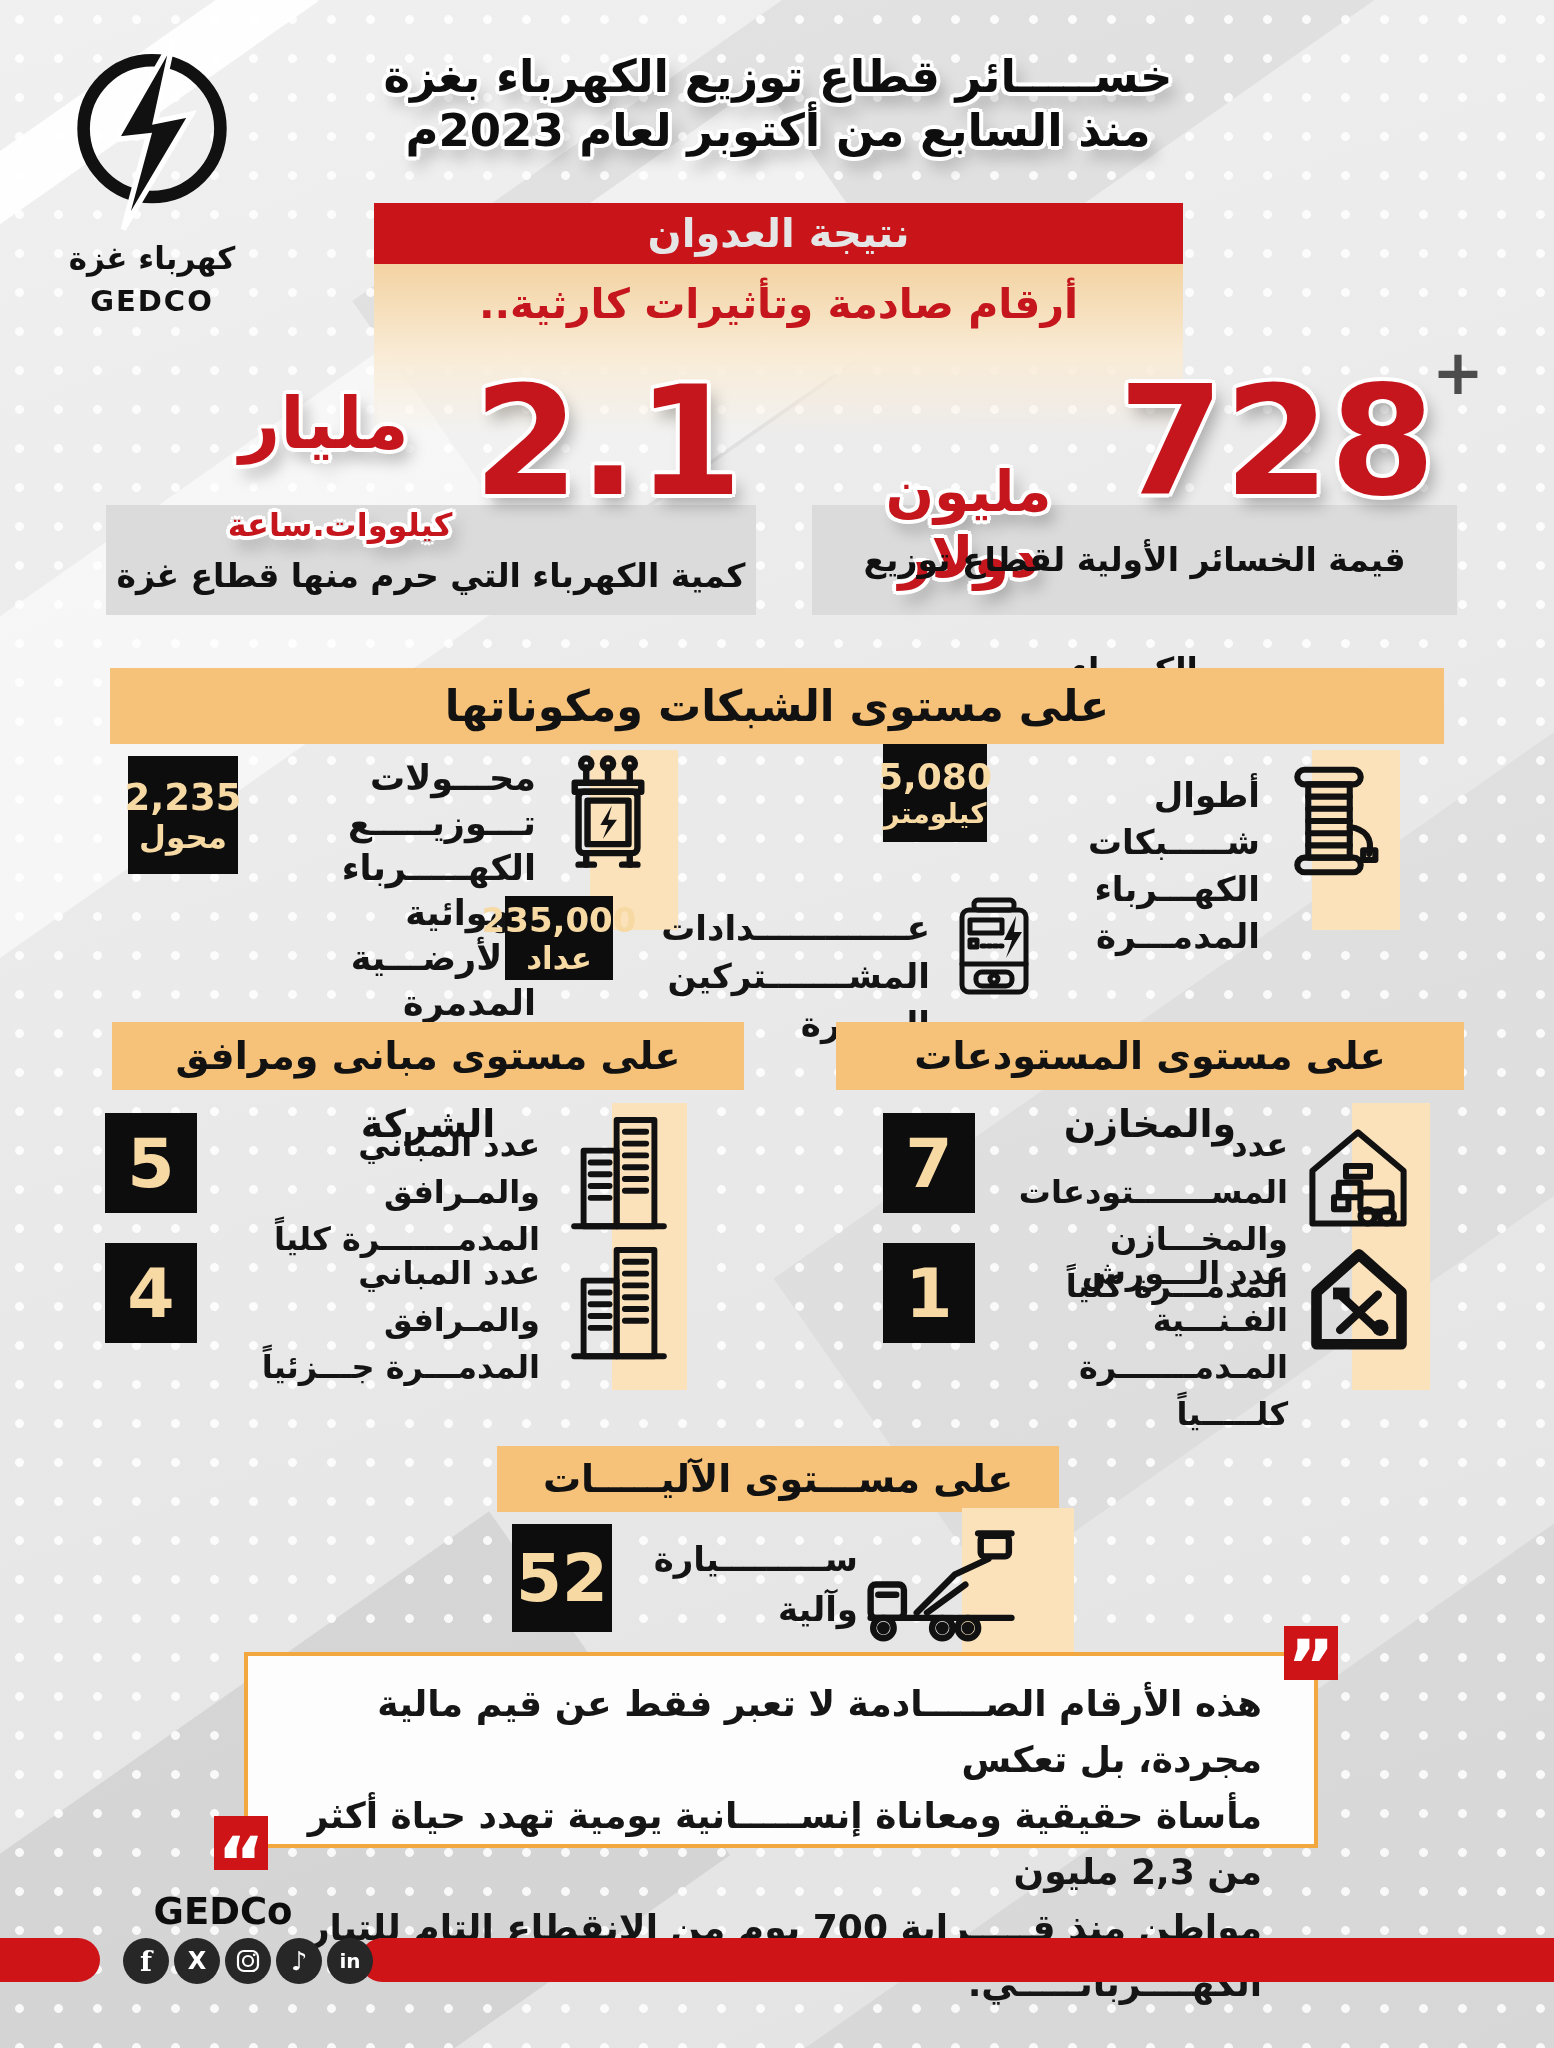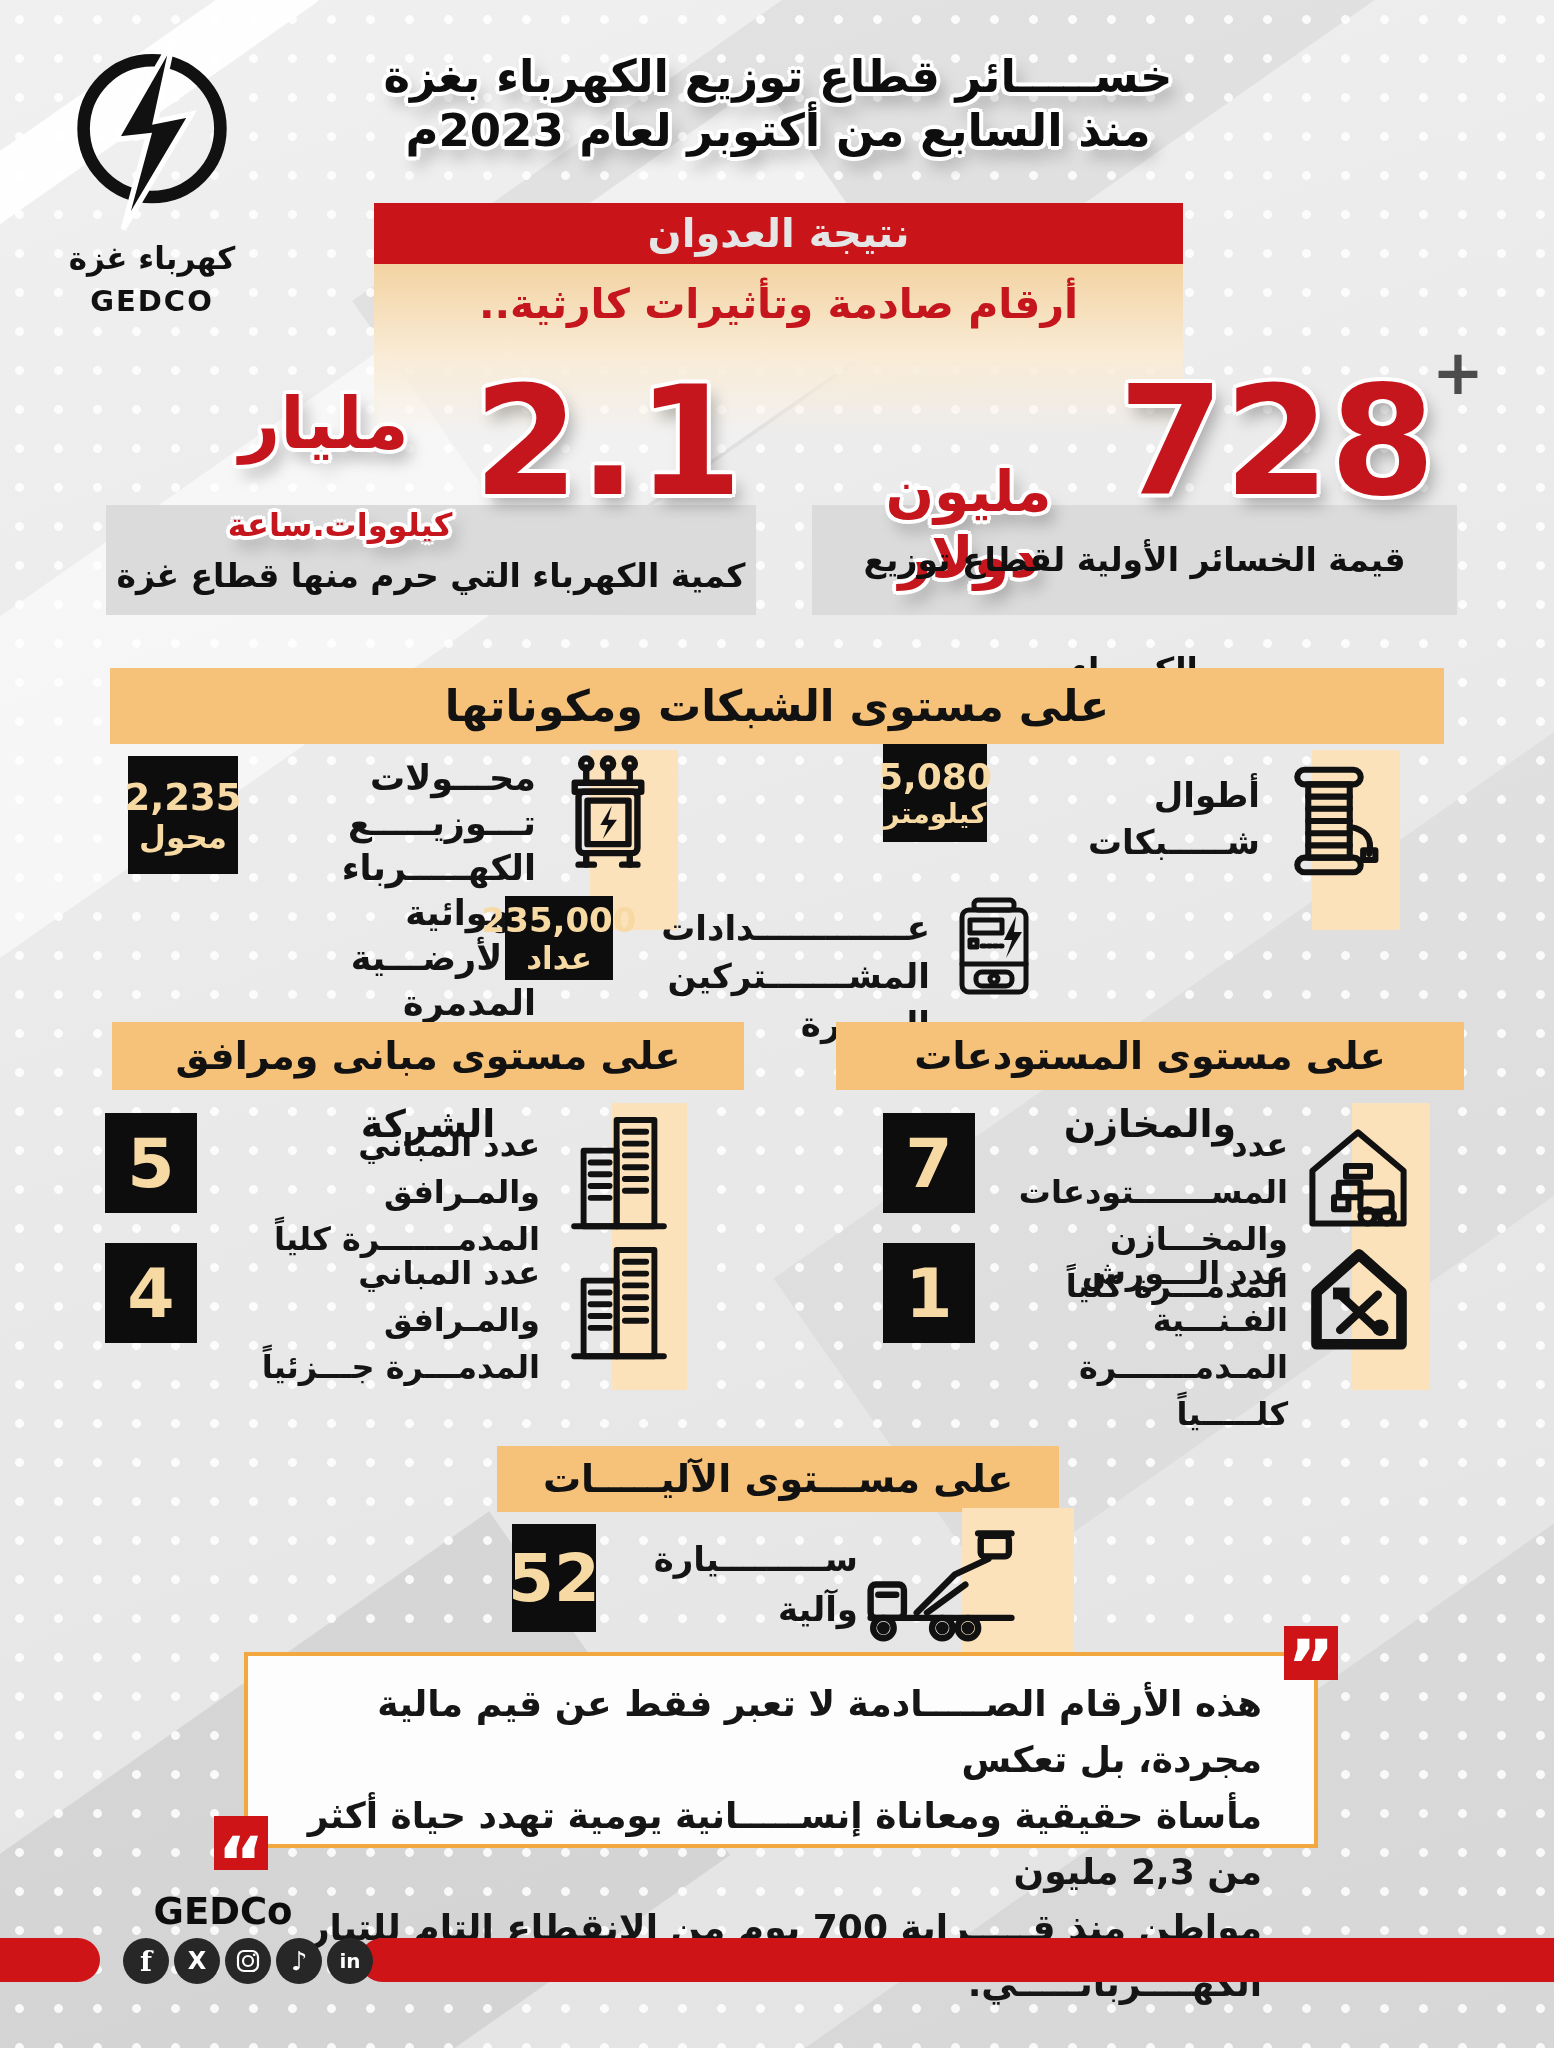--- a/index.html
+++ b/index.html
@@ -89,20 +89,21 @@
       <line x1="33" y1="30" x2="67" y2="30"></line>
         <line x1="33" y1="40" x2="67" y2="40"></line>
       <line x1="33" y1="50" x2="67" y2="50"></line>
         <line x1="33" y1="60" x2="67" y2="60"></line>
         <line x1="33" y1="70" x2="67" y2="70"></line>
       <path d="M67 55 q20 3 16 22"></path>
         <rect x="78" y="74" width="10" height="8"></rect>
     </svg>
     <div class="abs itm-text" style="left:1000px;top:772px;width:260px;font-size:34px;line-height:47px;">
       <div>أطوال شـــــبكات</div>
+      <div>الكهـــرباء المدمـــرة</div>
     </div>
     <div class="abs blackbox" style="left:883px;top:744px;width:104px;height:98px;">
       <div style="font-size:36px;direction:ltr;">5,080</div>
       <div style="font-size:28px;">كيلومتر</div>
     </div>
 
     <div class="abs peach" style="left:590px;top:750px;width:88px;height:180px;"></div>
     <svg class="abs ic" style="left:544px;top:752px;" width="128" height="128" viewBox="0 0 100 100">
       <line x1="33" y1="12" x2="33" y2="24"></line>
         <line x1="50" y1="12" x2="50" y2="24"></line>
@@ -251,21 +252,21 @@
         <circle cx="64" cy="86" r="8"></circle>
         <circle cx="84" cy="86" r="8"></circle>
       <circle cx="18" cy="86" r="2.5"></circle>
         <circle cx="64" cy="86" r="2.5"></circle>
         <circle cx="84" cy="86" r="2.5"></circle>
     </svg>
     <div class="abs itm-text" style="left:628px;top:1534px;width:230px;font-size:34px;line-height:50px;">
       <div>ســـــــــيارة وآلية</div>
       <div>مـــــتعددة المهام</div>
     </div>
-    <div class="abs blackbox" style="left:512px;top:1524px;width:84px;height:108px;">
+    <div class="abs blackbox" style="left:512px;top:1524px;width:100px;height:108px;">
       <div style="font-size:66px;direction:ltr;">52</div>
     </div>
 
     <div class="abs quote-box" style="left:244px;top:1652px;width:1066px;height:188px;">
       <div class="itm-text" style="padding:20px 52px 0 40px;font-size:36px;line-height:56px;color:#161616;">
         <div>هذه الأرقام الصـــــادمة لا تعبر فقط عن قيم مالية مجردة، بل تعكس</div>
         <div>مأساة حقيقية ومعاناة إنســـــانية يومية تهدد حياة أكثر من 2,3 مليون</div>
         <div>مواطن منذ قـــــرابة 700 يوم من الانقطاع التام للتيار الكهــــربائـــــي.</div>
       </div>
     </div>

